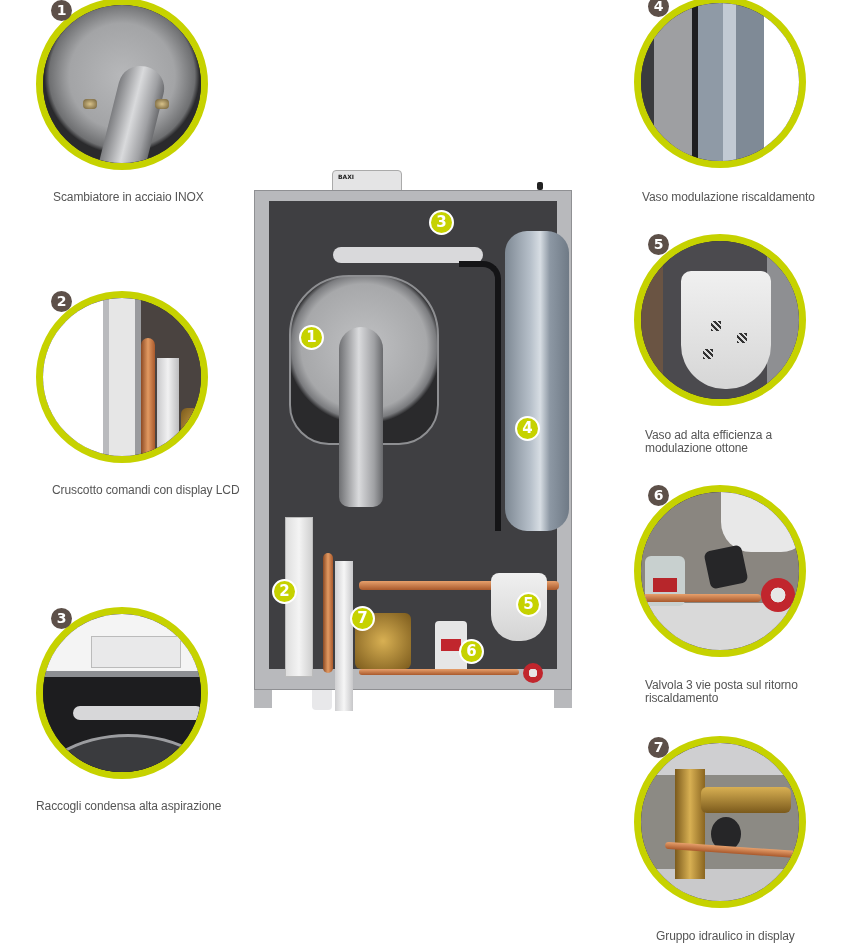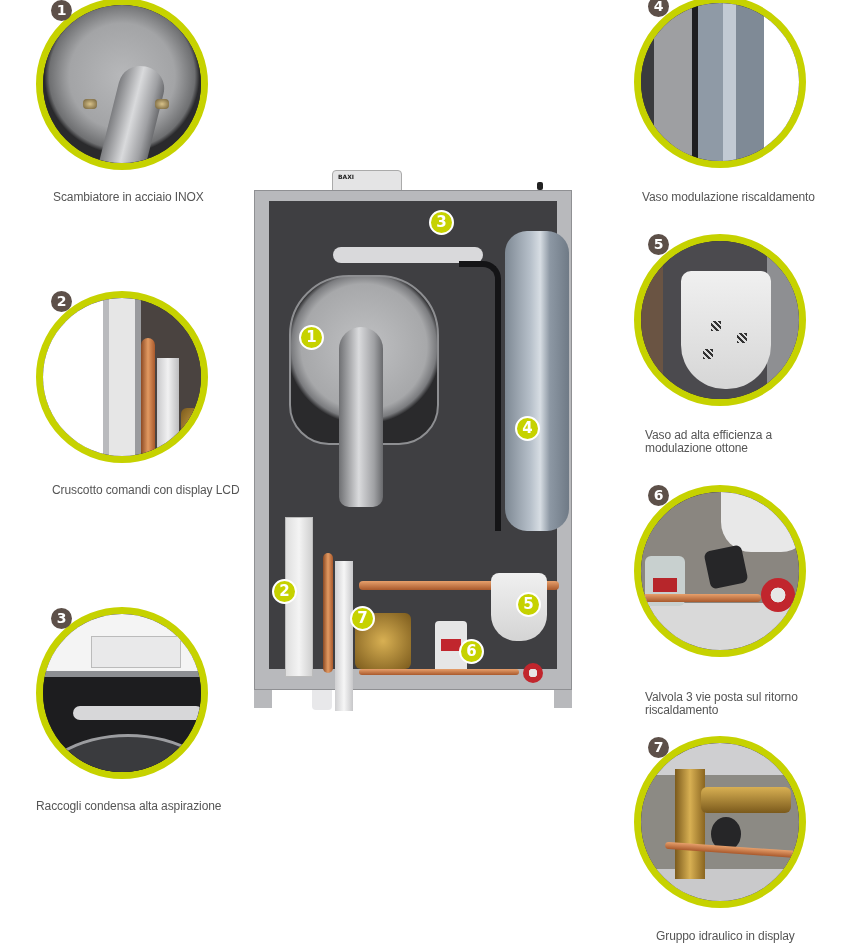--- a/index.html
+++ b/index.html
@@ -148,21 +148,21 @@
 <div class="ring" style="left:634px; top:485px;">
   <div class="scene sc6">
       <div class="pumpb"></div>
       <div class="red"></div>
       <div class="valve"></div>
       <div class="pipe"></div>
       <div class="knob"></div>
     </div>
 </div>
 <div class="badge" style="left:648px; top:485px;">6</div>
-<div class="caption" style="left:645px; top:679px;margin-top:12px;">
+<div class="caption" style="left:645px; top:679px;">
   <div>Valvola 3 vie posta sul ritorno</div>
   <div>riscaldamento</div>
 </div>
 
 <div class="ring" style="left:634px; top:736px;">
   <div class="scene sc7">
       <div class="brass1"></div>
       <div class="brass2"></div>
       <div class="sensor"></div>
       <div class="pipe"></div>

